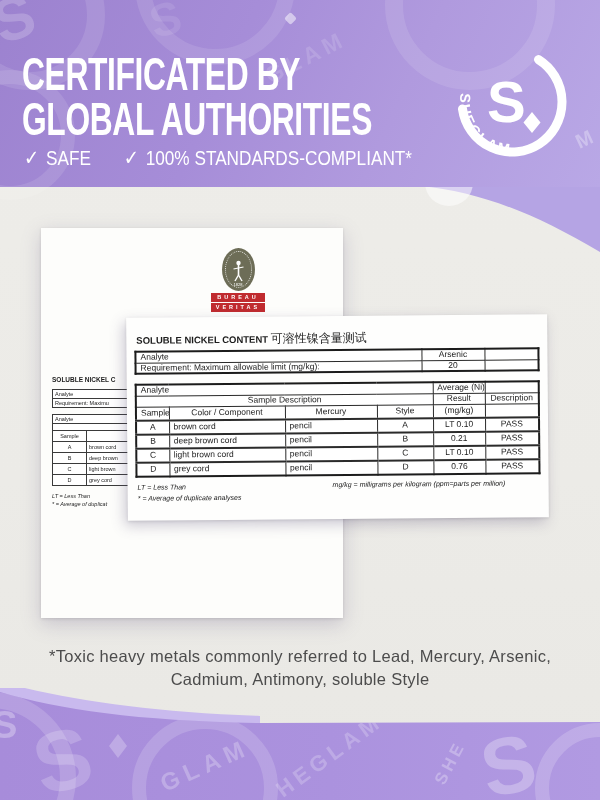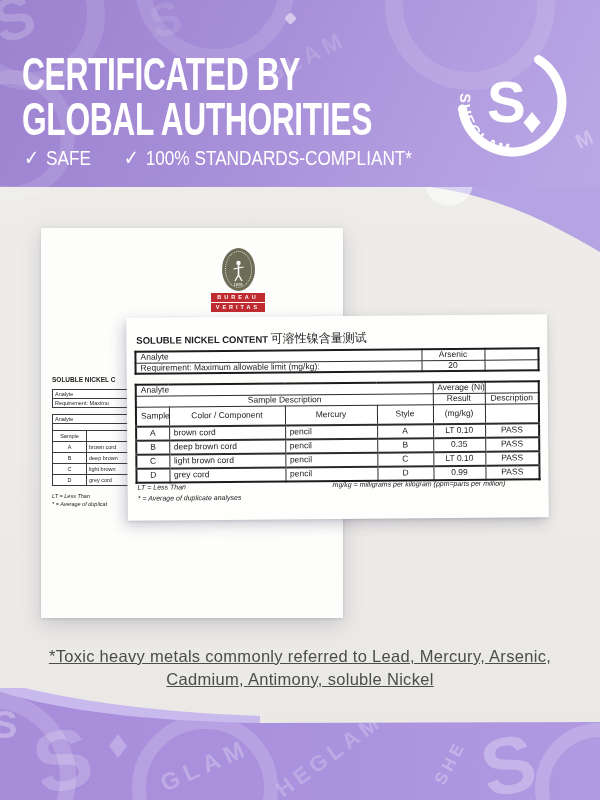--- a/index.html
+++ b/index.html
@@ -56,21 +56,21 @@
     white-space:nowrap;overflow:hidden;background:#fff;}
   .t1{position:absolute;left:8px;top:33px;border:2px solid #1c1c1c;}
   .t2{position:absolute;left:8px;top:66px;border:2px solid #1c1c1c;}
   .t2 td.data{height:14px;border-top-width:2px;}
   .c{text-align:center;}
   .card-foot-left{position:absolute;left:10px;top:165px;font-size:7px;font-style:italic;line-height:1.5;white-space:nowrap;}
   .card-foot-right{position:absolute;left:205px;top:165px;font-size:7px;font-style:italic;white-space:nowrap;}
 
   
   .disclaimer{position:absolute;left:0;right:0;top:645px;text-align:center;color:#4c4c4c;
-    font-size:16.5px;line-height:1.38;letter-spacing:.3px;z-index:5;text-decoration:underline;}
+    font-size:16.5px;line-height:1.38;letter-spacing:.3px;z-index:5;}
 
   
   .bottom-wave{position:absolute;left:0;top:688px;width:600px;height:112px;z-index:4;}
 </style>
 </head>
 <body>
 
 <div id="root">
 
   <div class="header">
@@ -234,69 +234,69 @@
       </tr>
       <tr>
         <td colspan="4" class="c">Sample Description</td>
         <td class="c">Result</td>
         <td class="c">Description</td>
       </tr>
       <tr>
         <td class="c" style="height:12px">Sample</td>
         <td class="c" style="height:12px">Color / Component</td>
         <td class="c" style="height:12px">Mercury</td>
-        <td class="c" style="height:20px">Style</td>
+        <td class="c" style="height:14px">Style</td>
         <td class="c" style="height:12px">(mg/kg)</td>
         <td style="height:12px"></td>
       </tr>
       <tr>
         <td class="c data">A</td>
         <td class="data">brown cord</td>
         <td class="data">pencil</td>
         <td class="c data">A</td>
         <td class="c data">LT 0.10</td>
         <td class="c data">PASS</td>
       </tr>
       <tr>
         <td class="c data">B</td>
         <td class="data">deep brown cord</td>
         <td class="data">pencil</td>
         <td class="c data">B</td>
-        <td class="c data">0.35</td>
+        <td class="c data">0.21</td>
         <td class="c data">PASS</td>
       </tr>
       <tr>
         <td class="c data">C</td>
         <td class="data">light brown cord</td>
         <td class="data">pencil</td>
         <td class="c data">C</td>
         <td class="c data">LT 0.10</td>
         <td class="c data">PASS</td>
       </tr>
       <tr>
         <td class="c data">D</td>
         <td class="data">grey cord</td>
         <td class="data">pencil</td>
         <td class="c data">D</td>
-        <td class="c data">0.99</td>
+        <td class="c data">0.76</td>
         <td class="c data">PASS</td>
       </tr>
     </tbody>
       </table>
 
     <div class="card-foot-left">
       <div>LT = Less Than</div>
       <div>* = Average of duplicate analyses</div>
     </div>
     <div class="card-foot-right">mg/kg =  milligrams per kilogram (ppm=parts per million)</div>
   </div>
 
   <div class="disclaimer">
     <div>*Toxic heavy metals commonly referred to Lead, Mercury, Arsenic,</div>
-    <div>Cadmium, Antimony, soluble Nickel</div>
+    <div>Cadmium, Antimony, soluble Style</div>
   </div>
 
   <svg class="bottom-wave" viewBox="0 0 600 112">
     <defs>
       <linearGradient id="bgrad" x1="0" y1="0" x2="1" y2="0">
         <stop offset="0" stop-color="#a78cda"></stop>
         <stop offset="0.55" stop-color="#ab92de"></stop>
         <stop offset="1" stop-color="#b19ae2"></stop>
       </linearGradient>
       <clipPath id="waveclip">

